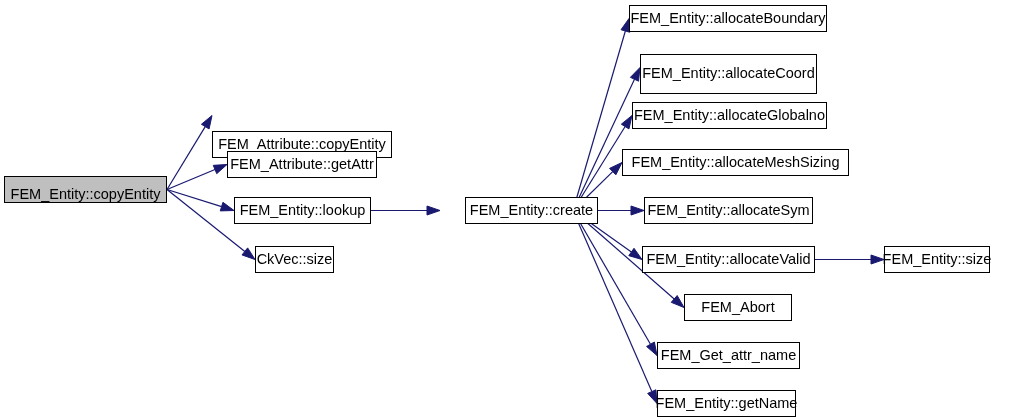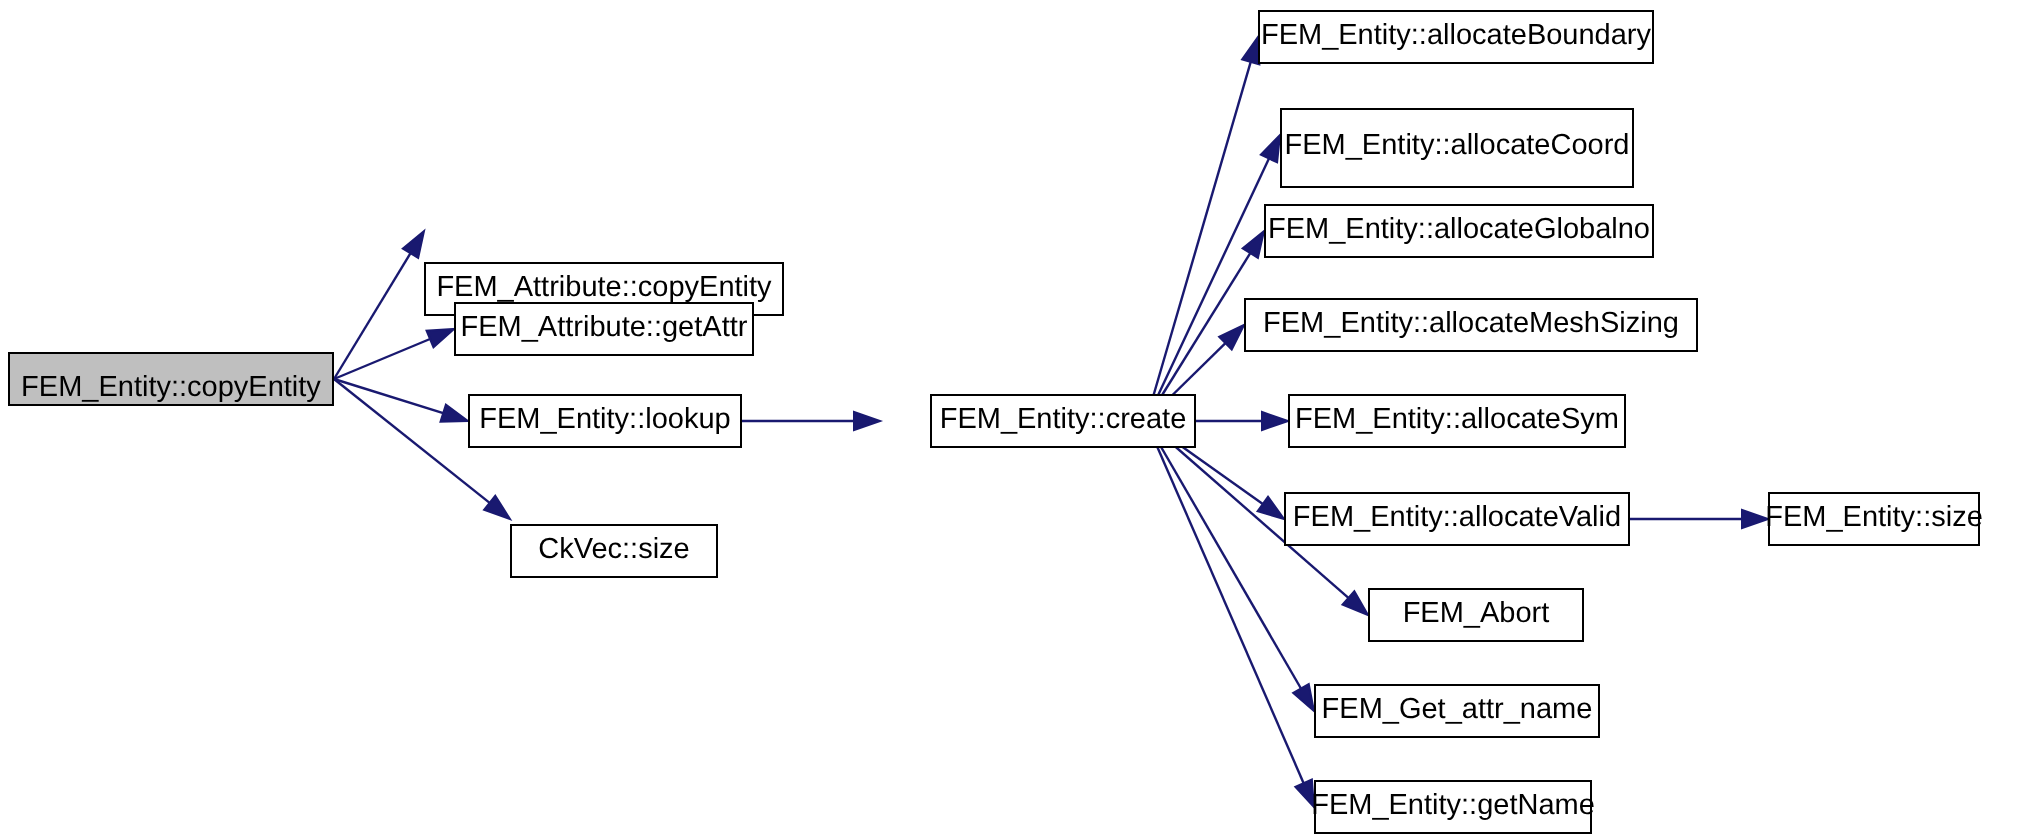--- a/index.html
+++ b/index.html
@@ -119,21 +119,21 @@
       </div>
       <div class="node-box" style="left: 212px; top: 102px; width: 180px; height: 27px; margin-top: 29px;">
         <span class="node-label">FEM_Attribute::copyEntity</span>
       </div>
       <div class="node-box" style="left: 227px; top: 151px; width: 150px; height: 27px;">
         <span class="node-label">FEM_Attribute::getAttr</span>
       </div>
       <div class="node-box" style="left: 234px; top: 197px; width: 137px; height: 27px;">
         <span class="node-label">FEM_Entity::lookup</span>
       </div>
-      <div class="node-box" style="left: 255px; top: 246px; width: 104px; height: 27px; margin-top: 16px;">
+      <div class="node-box" style="left: 255px; top: 246px; width: 79px; height: 27px;">
         <span class="node-label">CkVec::size</span>
       </div>
       <div class="node-box" style="left: 440px; top: 197px; width: 133px; height: 27px; margin-left: 25px;">
         <span class="node-label">FEM_Entity::create</span>
       </div>
       <div class="node-box" style="left: 629px; top: 5px; width: 198px; height: 27px;">
         <span class="node-label">FEM_Entity::allocateBoundary</span>
       </div>
       <div class="node-box" style="left: 640px; top: 54px; width: 177px; height: 40px;">
         <span class="node-label">FEM_Entity::allocateCoord</span>

